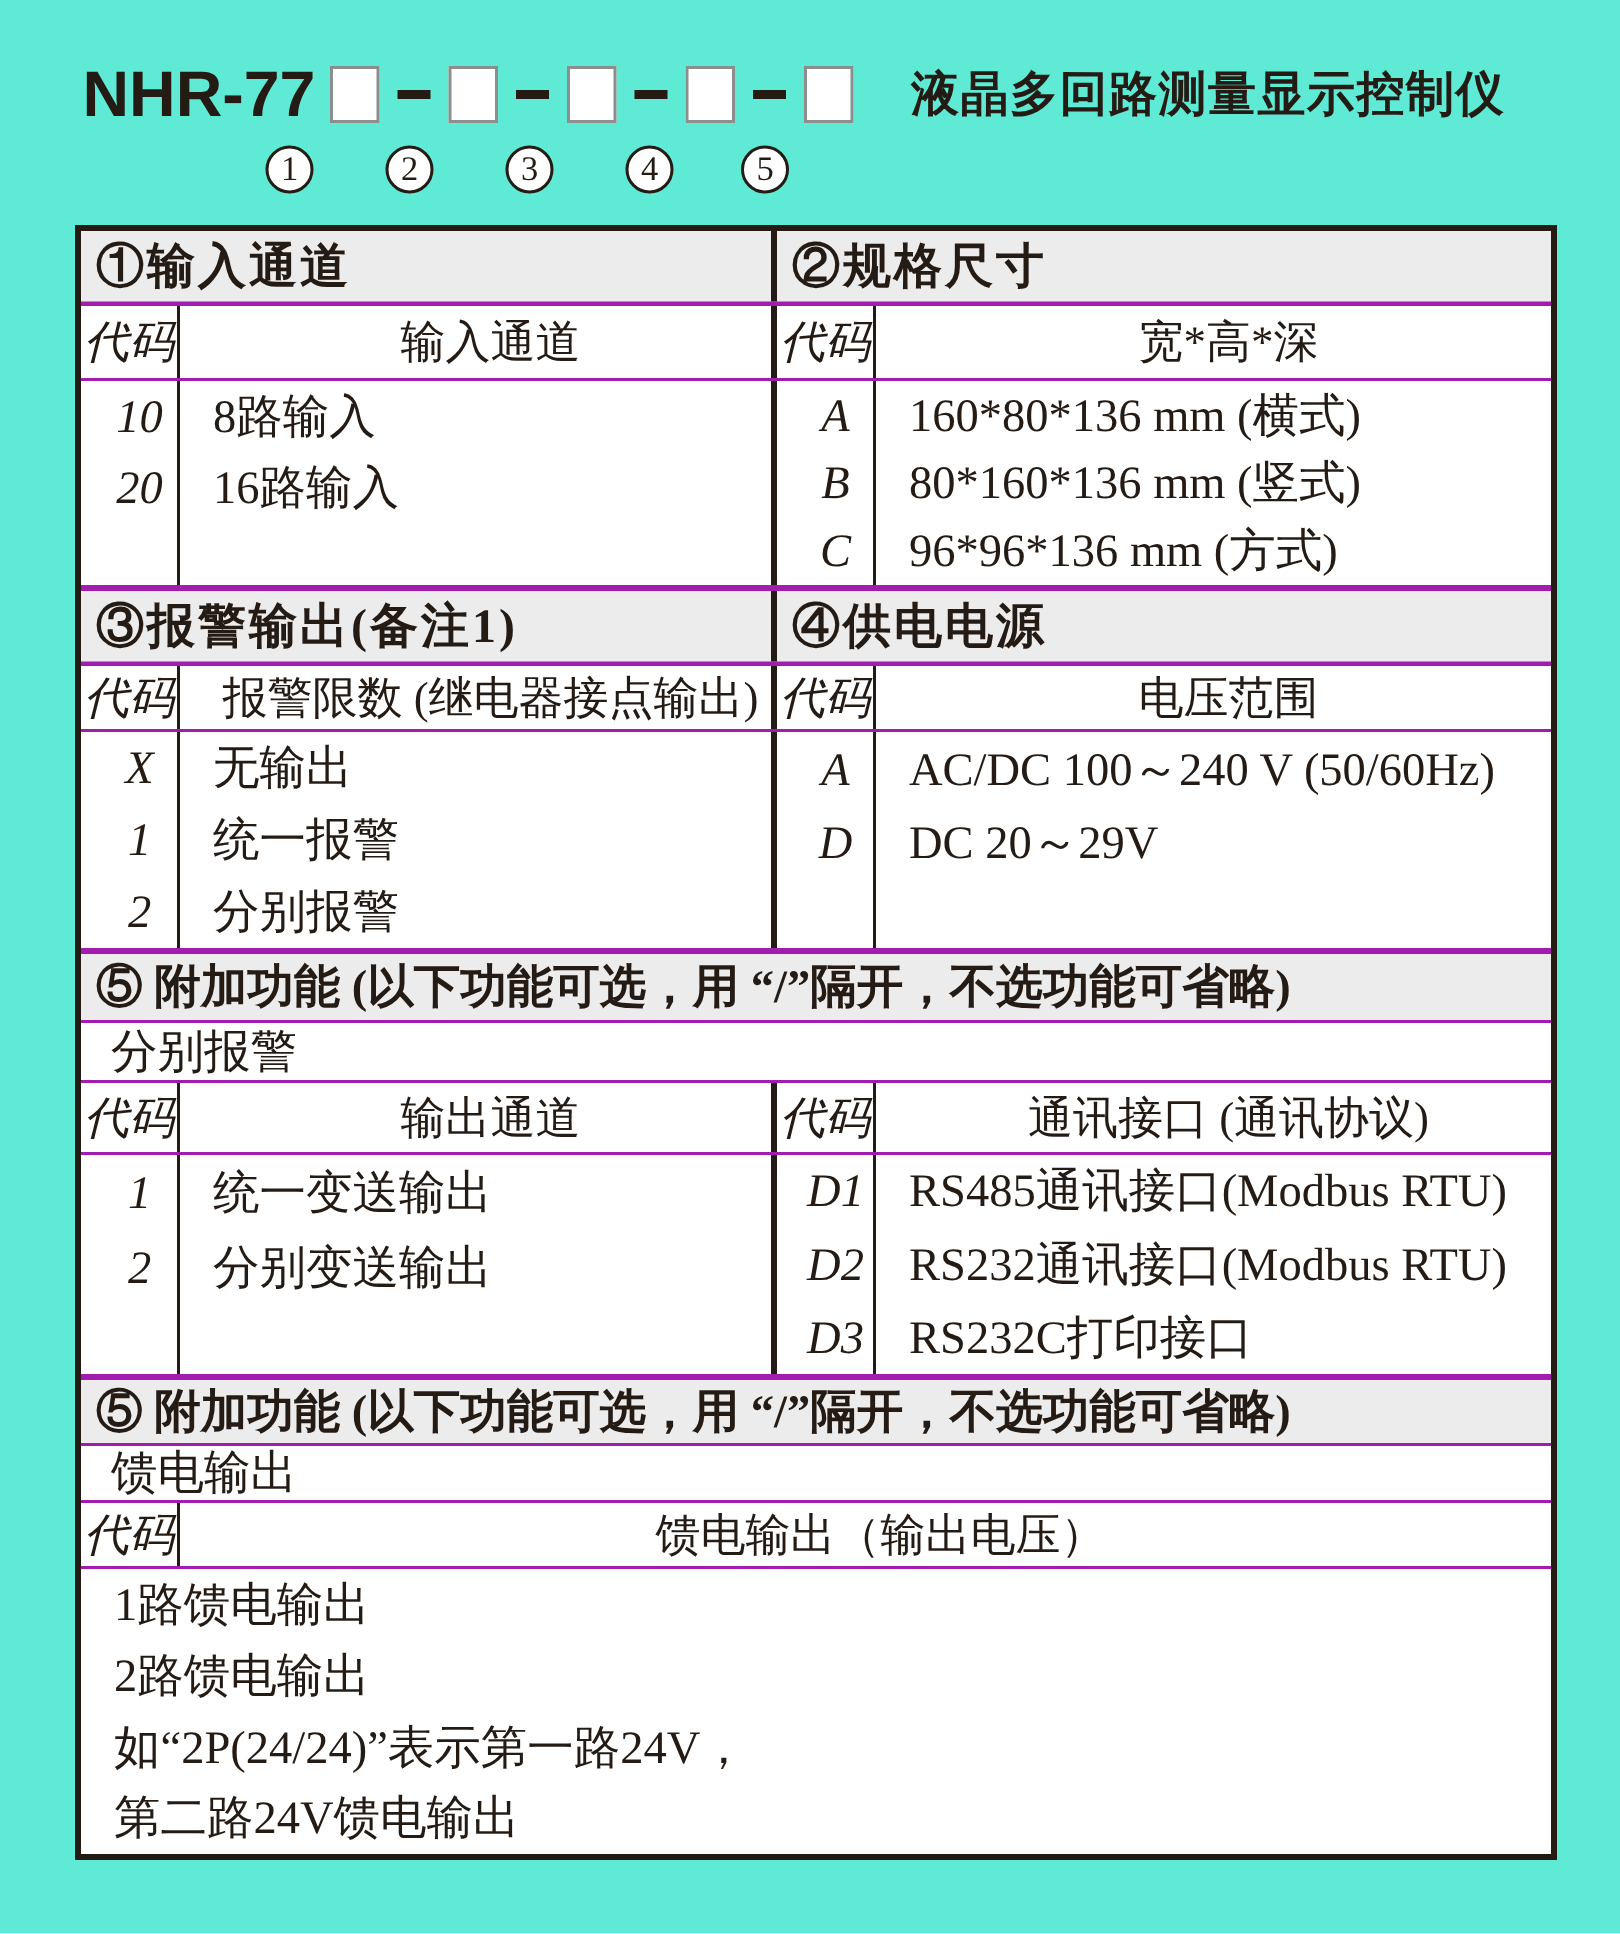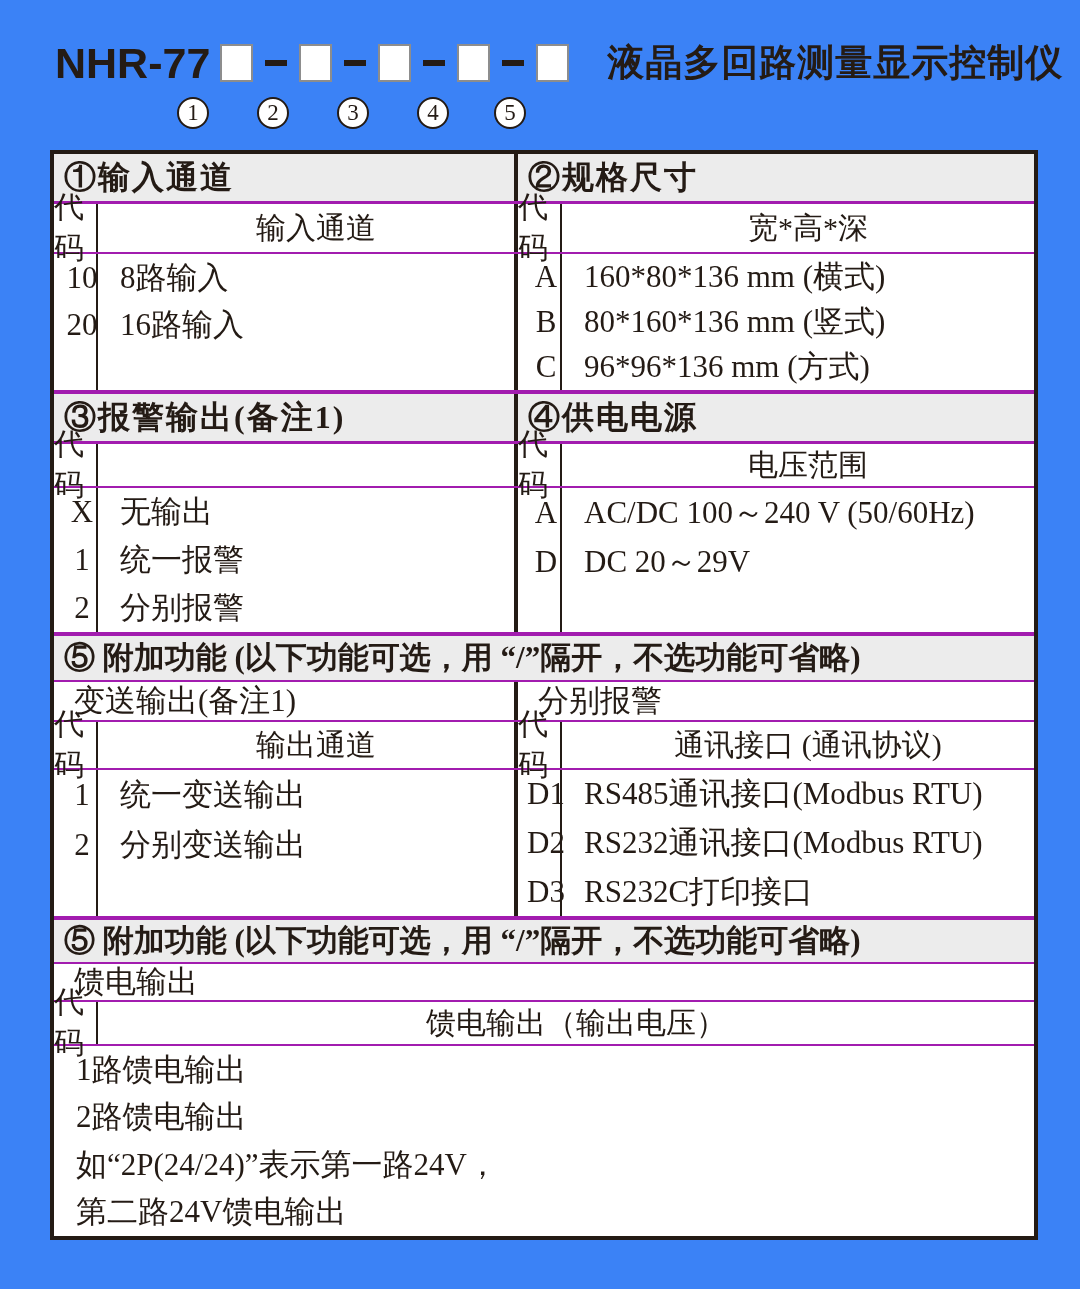--- a/index.html
+++ b/index.html
@@ -2,34 +2,34 @@
 <html><head>
 <meta charset="utf-8">
 <style>
   html,body{margin:0;padding:0;background:#ffffff;}
   body{
     width:1080px;height:1289px;
     font-family:"Liberation Serif","DejaVu Serif",serif;
     color:#241b15;
     -webkit-font-smoothing:antialiased;
   }
-  .canvas{position:relative;width:1080px;height:1289px;background:#3b82f6;overflow:hidden;}
+  .canvas{position:relative;width:1080px;height:1289px;background:#5eead4;overflow:hidden;}
 
   
   .model-line{position:absolute;left:55px;top:38px;display:flex;align-items:center;height:50px;}
   .model-prefix{
     font-family:"Liberation Sans","DejaVu Sans",sans-serif;
     font-weight:700;font-size:43px;letter-spacing:0px;line-height:50px;
   }
   .model-box{width:33px;height:38px;border:2px solid #8d8d8d;background:#fff;box-sizing:border-box;margin-left:12px;}
   .model-box.first{margin-left:10px;}
   .model-dash{width:22px;height:6px;background:#241b15;margin-left:12px;}
   .product-name{
     font-family:"Liberation Sans","DejaVu Sans",sans-serif;
-    font-weight:600;font-size:37px;margin-left:38px;letter-spacing:1px;white-space:nowrap;
+    font-weight:600;font-size:32px;margin-left:38px;letter-spacing:1px;white-space:nowrap;
   }
   .pos-circle{
     position:absolute;top:97px;width:32px;height:32px;border:2px solid #241b15;border-radius:50%;
     display:flex;align-items:center;justify-content:center;
     font-size:23px;box-sizing:border-box;background:#fff;
   }
 
   
   .spec-table{
     position:absolute;left:50px;top:150px;width:988px;
@@ -38,21 +38,21 @@
   }
   .row{display:flex;border-bottom:2px solid #a21caf;box-sizing:border-box;}
   .row.bb3{border-bottom-width:3px;}
   .row.bb4{border-bottom-width:4px;}
   .row.bb0{border-bottom:none;}
 
   .half-l{width:464px;border-right:4px solid #241b15;display:flex;box-sizing:border-box;}
   .half-r{flex:1;display:flex;box-sizing:border-box;}
   .full{flex:1;display:flex;box-sizing:border-box;}
 
-  .code-col{width:44px;border-right:2px solid #241b15;display:flex;flex-direction:column;align-items:center;justify-content:center;box-sizing:border-box;}
+  .code-col{width:66px;border-right:2px solid #241b15;display:flex;flex-direction:column;align-items:center;justify-content:center;box-sizing:border-box;font-style:italic;}
   .desc-col{flex:1;padding-left:8px;display:flex;flex-direction:column;justify-content:center;box-sizing:border-box;overflow:hidden;}
   .body .code-col,.body .desc-col{justify-content:flex-start;}
   .line{display:flex;align-items:center;width:100%;padding-left:14px;}
   .code-col .line{justify-content:center;}
   .desc-col .line{white-space:nowrap;}
 
   .hdr{background:#ececec;font-weight:600;font-size:32px;}
   .hcell{display:flex;align-items:center;padding-left:10px;letter-spacing:2px;white-space:nowrap;}
   .banner-cell{display:flex;align-items:center;padding-left:10px;letter-spacing:0px;white-space:nowrap;font-size:31px;}
   .plain-cell{display:flex;align-items:center;padding-left:20px;white-space:nowrap;}
@@ -129,20 +129,21 @@
       </div>
     </div>
 
     <div class="row bb3 hdr h50">
       <div class="half-l hcell">③报警输出(备注1)</div>
       <div class="half-r hcell">④供电电源</div>
     </div>
     <div class="row h44 subhead">
       <div class="half-l">
         <div class="code-col">代码</div>
+        <div class="desc-col plain-cell">报警限数 (继电器接点输出)</div>
       </div>
       <div class="half-r">
         <div class="code-col">代码</div>
         <div class="desc-col plain-cell">电压范围</div>
       </div>
     </div>
     <div class="row bb4 hb2 body">
       <div class="half-l">
         <div class="code-col">
           <div class="line l49">X</div>
@@ -164,21 +165,20 @@
           <div class="line l49">AC/DC 100～240 V (50/60Hz)</div>
           <div class="line l49">DC 20～29V</div>
         </div>
       </div>
     </div>
 
     <div class="row hdr h46">
       <div class="full banner-cell">⑤ 附加功能 (以下功能可选，用 “/”隔开，不选功能可省略)</div>
     </div>
     <div class="row h40">
-      <div class="half-l plain-cell">变送输出(备注1)</div>
       <div class="half-r plain-cell">分别报警</div>
     </div>
     <div class="row h48 subhead">
       <div class="half-l">
         <div class="code-col">代码</div>
         <div class="desc-col plain-cell">输出通道</div>
       </div>
       <div class="half-r">
         <div class="code-col">代码</div>
         <div class="desc-col plain-cell">通讯接口 (通讯协议)</div>

